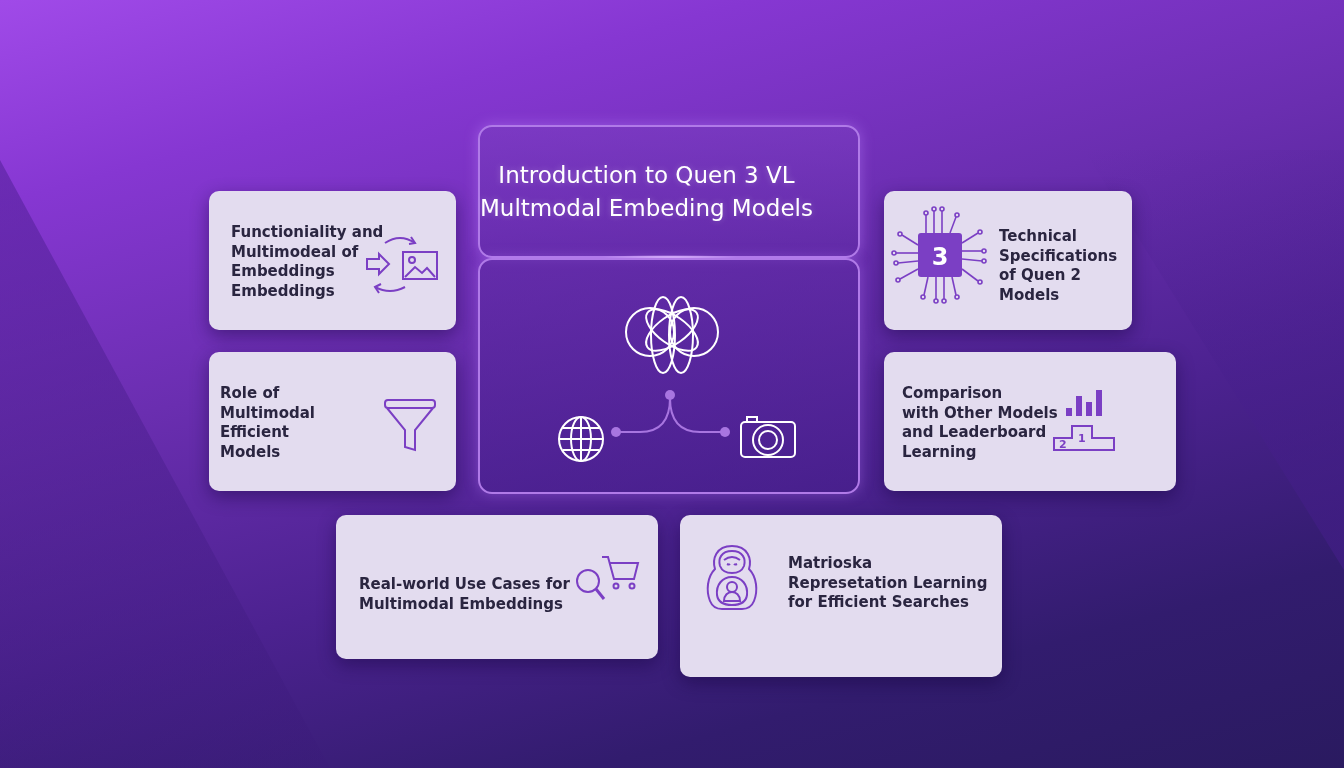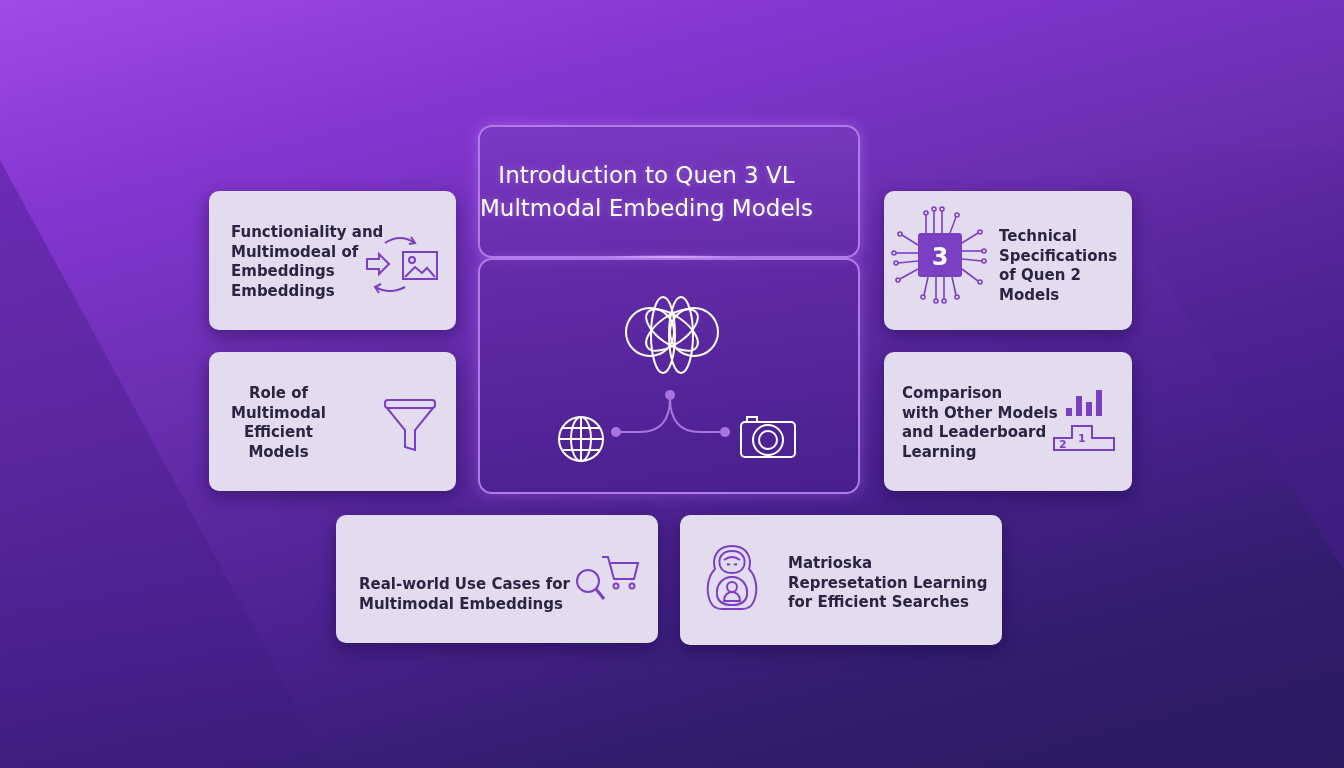--- a/index.html
+++ b/index.html
@@ -110,21 +110,21 @@
         <path d="M14 62 L10 56 L16 53"></path>
       <path d="M2 28 L14 28 L14 23 L24 33 L14 43 L14 38 L2 38 Z"></path>
       <rect x="38" y="21" width="34" height="27"></rect>
       <circle cx="47" cy="29" r="3"></circle>
       <path d="M40 46 L50 36 L57 42 L62 37 L70 46"></path>
     </g>
   </svg>
 </div>
 
 <div class="card" style="left:209px; top:352px; width:247px; height:139px;">
-  <div class="txt" style="left:22px; top:32px;text-align:center;">
+  <div class="txt" style="left:11px; top:32px;">
     <div>Role of</div>
     <div>Multimodal</div>
     <div>Efficient</div>
     <div>Models</div>
   </div>
   <svg width="60" height="60" viewBox="0 0 60 60" style="left:172px; top:40px;">
     <g fill="none" stroke="#7b3fc4" stroke-width="2">
       <rect x="4" y="8" width="50" height="8" rx="3"></rect>
       <path d="M6 16 L24 38 L24 55 L34 58 L34 38 L52 16"></path>
     </g>
@@ -171,21 +171,21 @@
   </svg>
   <div style="position:absolute; left:34px; top:51px; width:44px; text-align:center; color:#ffffff; font-size:24px; font-weight:bold; line-height:30px;">3</div>
   <div class="txt" style="left:115px; top:36px;">
     <div>Technical</div>
     <div>Specifications</div>
     <div>of Quen 2</div>
     <div>Models</div>
   </div>
 </div>
 
-<div class="card" style="left:884px; top:352px; width:248px; height:139px;">
+<div class="card" style="left:884px; top:352px; width:248px; height:139px;padding-left:44px;">
   <div class="txt" style="left:18px; top:32px;">
     <div>Comparison</div>
     <div>with Other Models</div>
     <div>and Leaderboard</div>
     <div>Learning</div>
   </div>
   <svg width="70" height="70" viewBox="0 0 70 70" style="left:166px; top:34px;">
     <g fill="#7b3fc4">
       <rect x="16" y="22" width="6" height="8"></rect>
       <rect x="26" y="10" width="6" height="20"></rect>
@@ -193,37 +193,37 @@
       <rect x="46" y="4" width="6" height="26"></rect>
     </g>
     <g fill="none" stroke="#7b3fc4" stroke-width="2">
       <path d="M4 64 L4 52 L22 52 L22 40 L42 40 L42 52 L64 52 L64 64 Z"></path>
     </g>
     <text x="9" y="62" fill="#7b3fc4" font-size="11" font-weight="bold" font-family="DejaVu Sans, sans-serif">2</text>
     <text x="28" y="56" fill="#7b3fc4" font-size="11" font-weight="bold" font-family="DejaVu Sans, sans-serif">1</text>
   </svg>
 </div>
 
-<div class="card" style="left:336px; top:515px; width:322px; height:128px;">
+<div class="card" style="left:336px; top:515px; width:322px; height:144px;">
   <div class="txt" style="left:23px; top:60px;">
     <div>Real-world Use Cases for</div>
     <div>Multimodal Embeddings</div>
   </div>
   <svg width="70" height="60" viewBox="0 0 70 60" style="left:238px; top:36px;">
     <g fill="none" stroke="#7b3fc4" stroke-width="2">
       <circle cx="14" cy="30" r="11"></circle>
       <line x1="22" y1="38" x2="30" y2="48" stroke-width="3"></line>
       <path d="M28 6 L34 6 L40 28 L60 28 L64 12 L36 12"></path>
       <circle cx="42" cy="35" r="2.5"></circle>
       <circle cx="58" cy="35" r="2.5"></circle>
     </g>
   </svg>
 </div>
 
-<div class="card" style="left:680px; top:515px; width:322px; height:130px;">
+<div class="card" style="left:680px; top:515px; width:322px; height:162px;">
   <svg width="60" height="70" viewBox="0 0 60 70" style="left:22px; top:28px;">
     <g fill="none" stroke="#7b3fc4" stroke-width="2">
       <path d="M30 3 C14 3 10 16 13 26 C5 34 4 48 8 58 C10 63 14 66 20 66 L40 66 C46 66 50 63 52 58 C56 48 55 34 47 26 C50 16 46 3 30 3 Z"></path>
       <path d="M30 8 C19 8 16 16 18 23 C20 28 24 30 30 30 C36 30 40 28 42 23 C44 16 41 8 30 8 Z"></path>
       <path d="M22 17 Q26 14 30 14 Q34 14 38 17"></path>
       <path d="M25 21 Q27 22 28 21 M32 21 Q33 22 35 21"></path>
       <path d="M30 34 C20 34 14 42 15 52 C16 59 21 62 30 62 C39 62 44 59 45 52 C46 42 40 34 30 34 Z"></path>
       <circle cx="30" cy="44" r="5"></circle>
       <path d="M22 58 C22 52 26 49 30 49 C34 49 38 52 38 58 Z"></path>
     </g>

